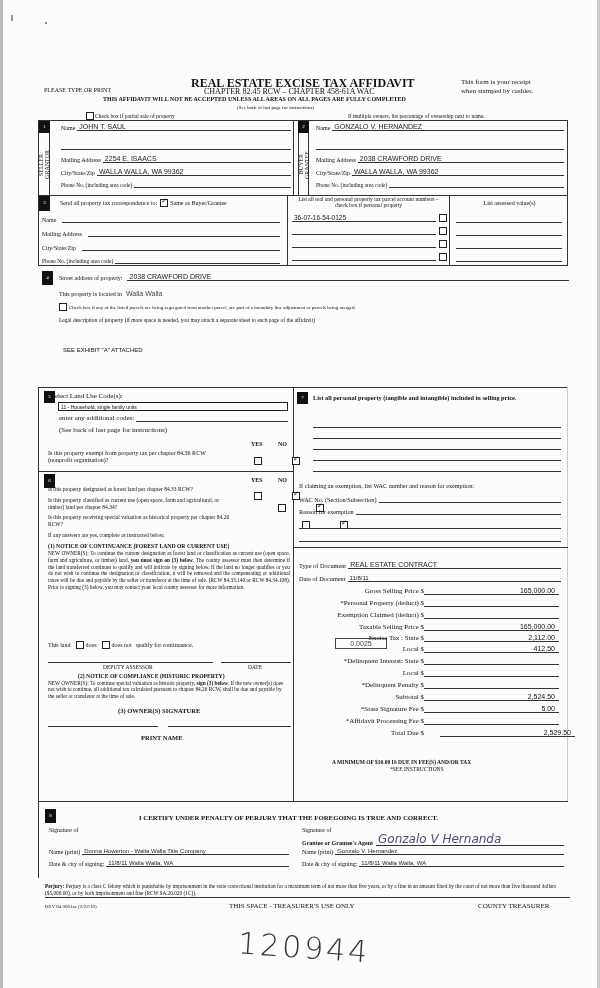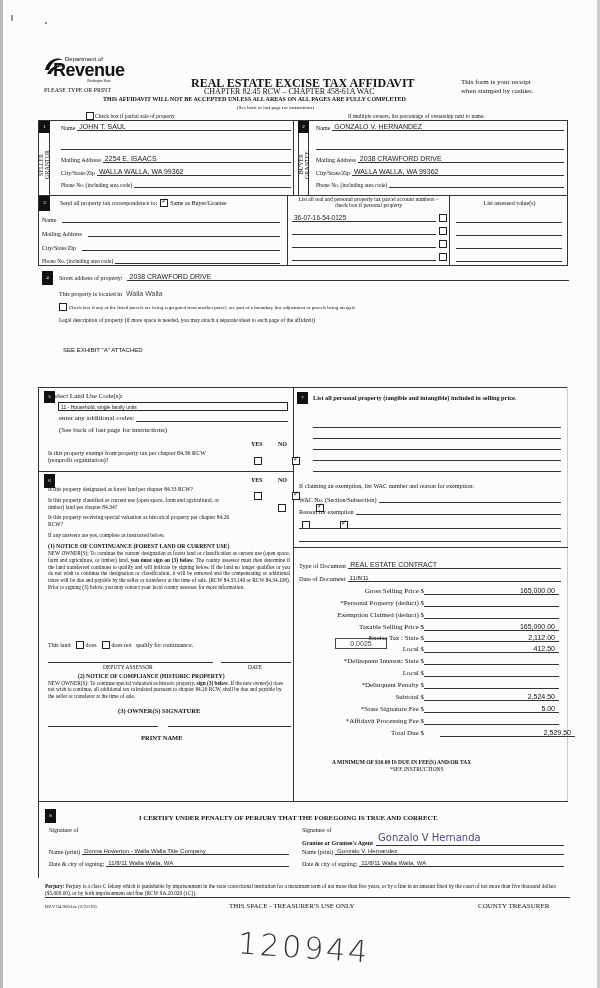--- a/index.html
+++ b/index.html
@@ -23,29 +23,20 @@
   .row .val { flex: 1; border-bottom: 1px solid #333; margin-left: 2px; padding-left: 2px; white-space: nowrap; overflow: hidden; }
   .amt { position: absolute; display: flex; align-items: flex-end; font-size: 7px; }
   .amt .lbl { width: 130px; text-align: right; white-space: nowrap; }
   .amt .val { width: 135px; border-bottom: 1px solid #333; text-align: right; font-family: "Liberation Sans", sans-serif; font-size: 7px; padding-right: 4px; }
 </style>
 </head>
 <body>
 
 <div class="page">
 
-  <div class="abs" style="left:40px;top:48px;width:80px;height:36px;">
-    <svg width="22" height="20" style="position:absolute;left:0;top:8px;" viewBox="0 0 22 20">
-      <path d="M2 14 C4 4, 14 0, 20 4 C14 3, 8 6, 6 14 Z" fill="#111"></path>
-      <path d="M4 18 C8 10, 16 8, 21 10 C15 10, 10 13, 8 18 Z" fill="#111"></path>
-    </svg>
-    <div class="sans" style="position:absolute;left:22px;top:8px;font-size:6px;">Department of</div>
-    <div class="sans b" style="position:absolute;left:10px;top:13px;font-size:18px;letter-spacing:-0.5px;line-height:18px;">Revenue</div>
-    <div class="sans" style="position:absolute;left:44px;top:31px;font-size:3px;">Washington State</div>
-  </div>
   <div class="abs t6" style="left:41px;top:87px;">PLEASE TYPE OR PRINT</div>
   <div class="abs b" style="left:188px;top:76px;font-size:12px;">REAL ESTATE EXCISE TAX AFFIDAVIT</div>
   <div class="abs t8" style="left:193px;top:87px;margin-left:8px;">CHAPTER 82.45 RCW – CHAPTER 458-61A WAC</div>
   <div class="abs t7" style="left:458px;top:78px;">This form is your receipt</div>
   <div class="abs t7" style="left:458px;top:87px;">when stamped by cashier.</div>
   <div class="abs b" style="left:100px;top:96px;font-size:6px;">THIS AFFIDAVIT WILL NOT BE ACCEPTED UNLESS ALL AREAS ON ALL PAGES ARE FULLY COMPLETED</div>
   <div class="abs" style="left:234px;top:105px;font-size:5px;">(See back of last page for instructions)</div>
   <div class="abs" style="left:83px;top:112px;display:flex;align-items:center;">
     <span class="cb"></span>
     <span style="font-size:5.5px;margin-left:1px;">Check box if partial sale of property</span>
@@ -338,21 +329,21 @@
     </div>
     <div class="row" style="left:10px;top:58px;width:240px;font-size:6px;">
       <span class="lbl">Date &amp; city of signing:</span>
       <span class="val fill" style="font-size:6px;">11/8/11  Walla Walla, WA</span>
     </div>
 
     <div class="abs" style="left:263px;top:25px;font-size:6px;">Signature of</div>
     <div class="abs" style="left:263px;top:34px;width:262px;display:flex;align-items:flex-end;">
       <span class="b" style="font-size:6px;white-space:nowrap;">Grantee or Grantee's Agent</span>
       <span class="line" style="flex:1;margin-left:3px;position:relative;height:10px;">
-        <span style="position:absolute;left:2px;top:-4px;font-family:'DejaVu Sans',sans-serif;font-size:10px;color:#4a4a7a;white-space:nowrap;">Gonzalo V Hernanda</span>
+        <span style="position:absolute;left:2px;top:-4px;font-family:'DejaVu Sans',sans-serif;font-style:italic;font-size:12px;color:#4a4a7a;white-space:nowrap;">Gonzalo V Hernanda</span>
       </span>
     </div>
     <div class="row" style="left:263px;top:46px;width:262px;font-size:6px;">
       <span class="lbl">Name (print)</span>
       <span class="val fill" style="font-size:6px;">Gonzalo V. Hernandez</span>
     </div>
     <div class="row" style="left:263px;top:58px;width:262px;font-size:6px;">
       <span class="lbl">Date &amp; city of signing:</span>
       <span class="val fill" style="font-size:6px;">11/8/11  Walla Walla, WA</span>
     </div>

